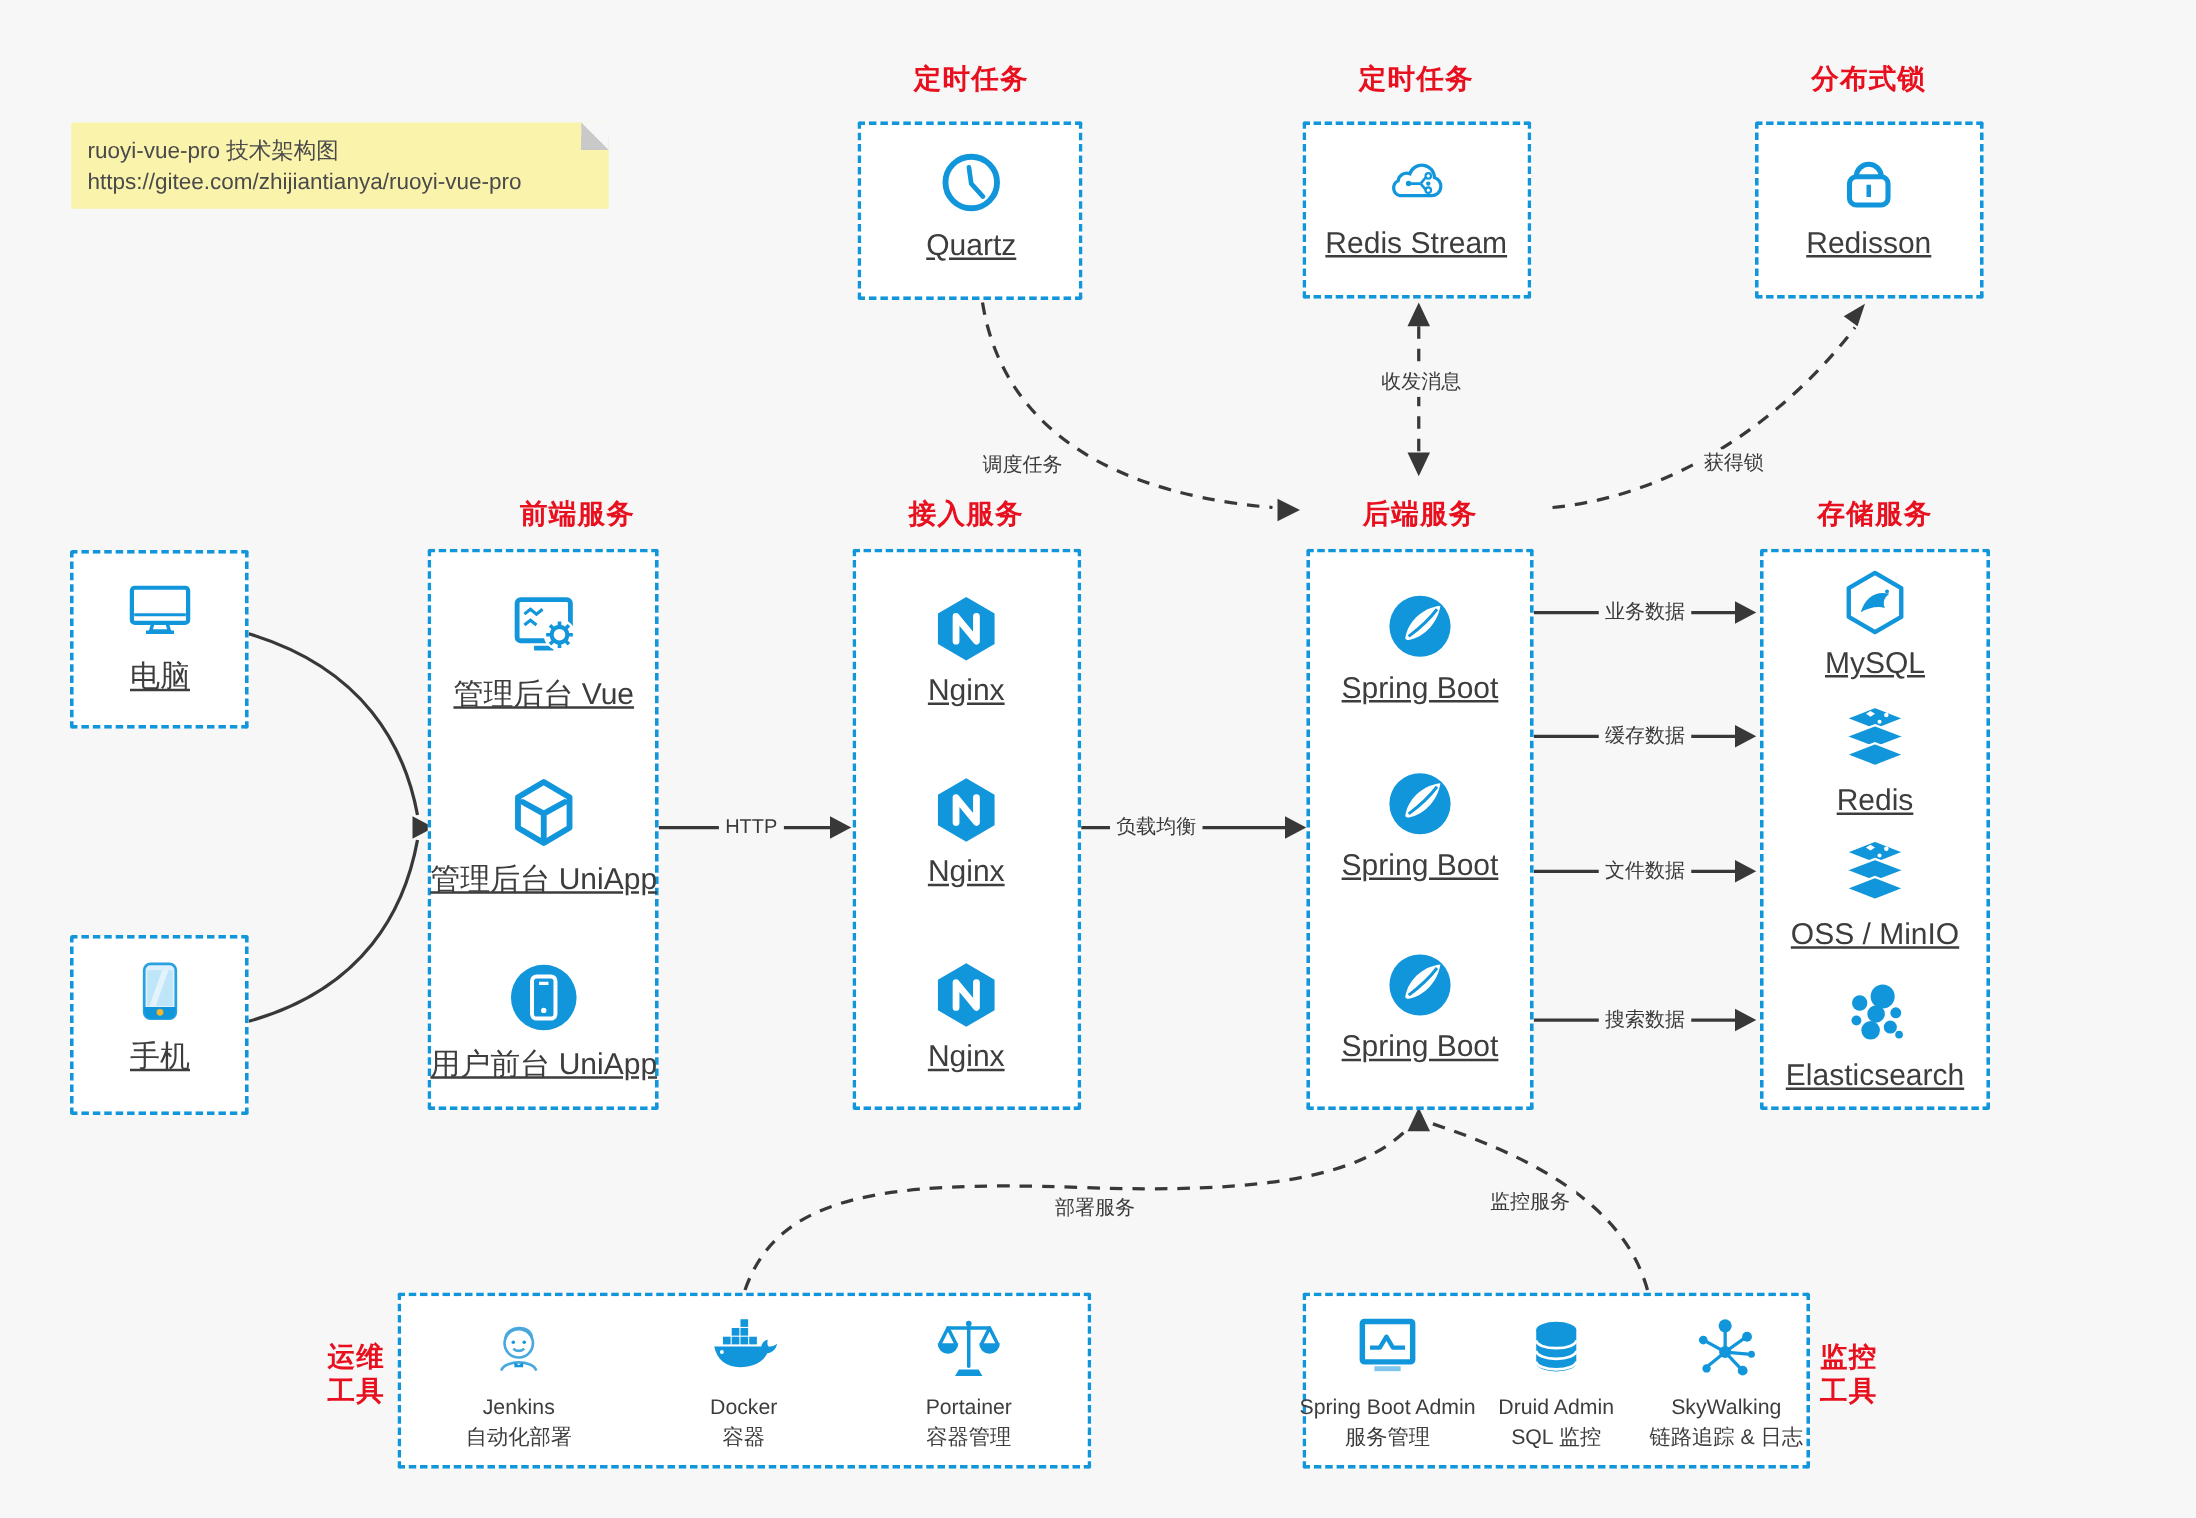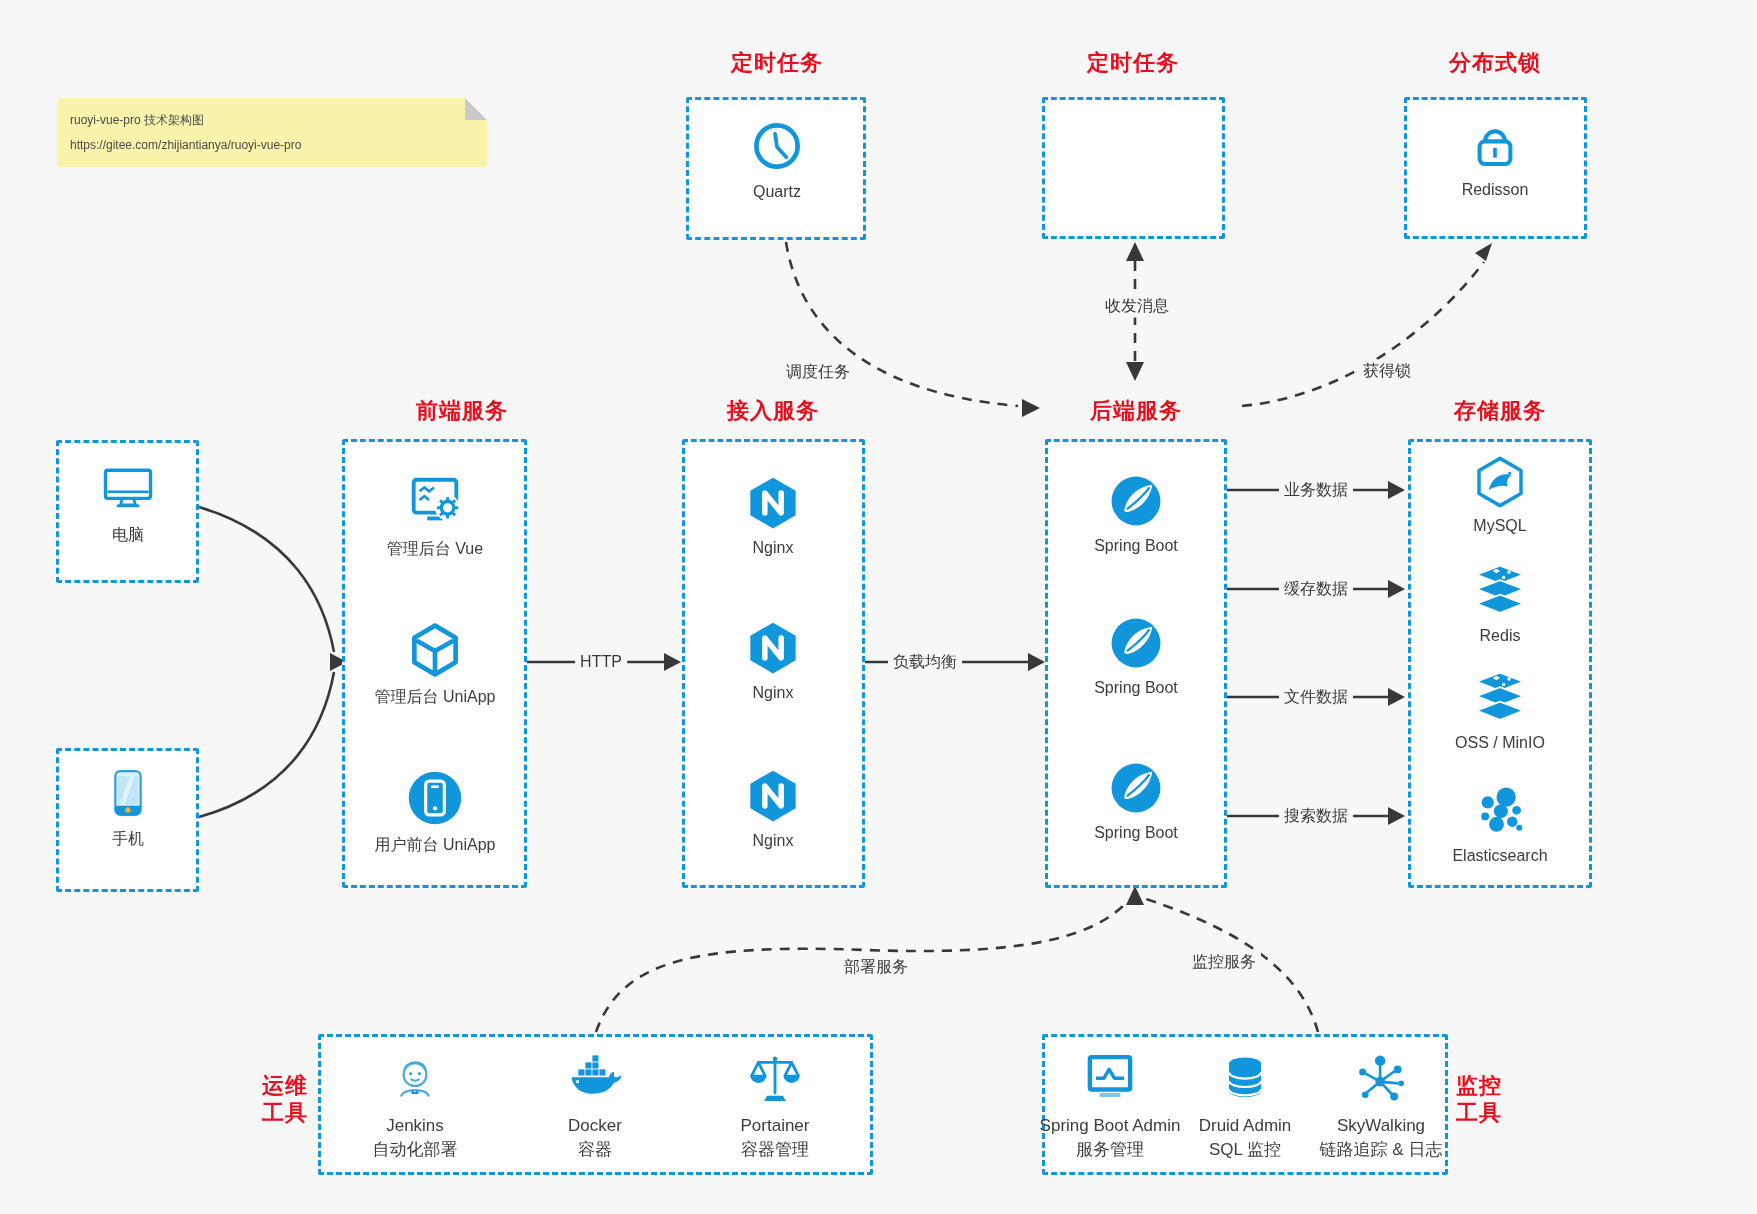--- a/index.html
+++ b/index.html
@@ -6,26 +6,26 @@
   #canvas{position:relative;width:1757px;height:1214px;background:#f7f7f7;overflow:hidden;
           font-family:"Liberation Sans",sans-serif;color:#3f3f3f;}
   svg.edges{position:absolute;left:0;top:0;z-index:1;}
   .box{position:absolute;border:3px dashed #1296db;background:#ffffff;z-index:2;box-sizing:border-box;border-radius:2px;}
   .gtitle{position:absolute;z-index:4;transform:translateX(-50%);color:#e8101e;font-weight:bold;
           font-size:22px;white-space:nowrap;letter-spacing:1px;}
   .gtitle.side{transform:none;text-align:center;line-height:27px;}
   .node{position:absolute;z-index:3;transform:translateX(-50%);display:flex;flex-direction:column;
         align-items:center;gap:7px;width:200px;text-align:center;}
   .node .icn{display:block;line-height:0;}
-  .node .lbl{font-size:16px;color:#3d3d3d;white-space:nowrap;}
+  .node .lbl{font-size:24px;color:#3d3d3d;white-space:nowrap;text-decoration:underline;}
   .node .lbl2{font-size:17px;color:#3d3d3d;white-space:nowrap;line-height:23px;}
   .elabel{position:absolute;z-index:4;transform:translate(-50%,-50%);background:#f7f7f7;
           padding:1px 5px;font-size:16px;color:#3a3a3a;white-space:nowrap;}
   .note{position:absolute;left:57px;top:98px;width:430px;height:69px;background:#faf3ac;z-index:5;
-        font-size:12px;color:#4a4a4a;line-height:25px;padding:10px 0 0 13px;box-sizing:border-box;}
+        font-size:18px;color:#4a4a4a;line-height:25px;padding:10px 0 0 13px;box-sizing:border-box;}
   .note .fold{position:absolute;top:0;right:0;width:0;height:0;
         border:11px solid;border-color:#f7f7f7 #f7f7f7 #c9c9c9 #c9c9c9;}
 </style>
 </head>
 <body>
 
 <div id="canvas">
 
   <svg class="edges" width="1757" height="1214">
     <g fill="none" stroke="#383838" stroke-width="2.6">
@@ -102,20 +102,37 @@
   <div class="node" style="left:777px;top:116px;">
     <span class="icn">
       <svg viewBox="0 0 64 64" width="60" height="60">
         <circle cx="32" cy="32" r="22" fill="none" stroke="#1296db" stroke-width="5"></circle>
         <path d="M30 19 L32 33 L42 44" fill="none" stroke="#1296db" stroke-width="4" stroke-linecap="round" stroke-linejoin="round"></path>
       </svg>
     </span>
     <div class="lbl">Quartz</div>
   </div>
 
+  <div class="node" style="left:1133px;top:118px;">
+    <span class="icn">
+      <svg viewBox="0 0 64 64" width="62" height="56">
+        <path d="M17 44 h29 a8.5 8.5 0 0 0 2.6 -16.6 a11.5 11.5 0 0 0 -22.4 -3.4 a8 8 0 0 0 -10.8 6.5 a7.2 7.2 0 0 0 1.6 13.5 z" fill="none" stroke="#1296db" stroke-width="3"></path>
+        <g stroke="#1296db" stroke-width="2.4" fill="none">
+          <line x1="25" y1="33" x2="36" y2="33"></line>
+          <line x1="36" y1="33" x2="41" y2="27"></line>
+          <line x1="36" y1="33" x2="41" y2="39"></line>
+        </g>
+        <circle cx="25" cy="33" r="2.5" fill="#1296db"></circle>
+        <circle cx="43" cy="26" r="2.5" fill="none" stroke="#1296db" stroke-width="2"></circle>
+        <circle cx="43" cy="39" r="2.5" fill="none" stroke="#1296db" stroke-width="2"></circle>
+        <circle cx="43" cy="33" r="2" fill="#1296db"></circle>
+      </svg>
+    </span>
+    <div class="lbl">Redis Stream</div>
+  </div>
 
   <div class="node" style="left:1495px;top:116px;">
     <span class="icn">
       <svg viewBox="0 0 64 64" width="58" height="58">
         <path d="M21 28 a11 11 0 0 1 22 0" fill="none" stroke="#1296db" stroke-width="4.5"></path>
         <rect x="15" y="28" width="34" height="25" rx="6" fill="none" stroke="#1296db" stroke-width="4.5"></rect>
         <line x1="32" y1="35" x2="32" y2="46" stroke="#1296db" stroke-width="4"></line>
       </svg>
     </span>
     <div class="lbl">Redisson</div>

